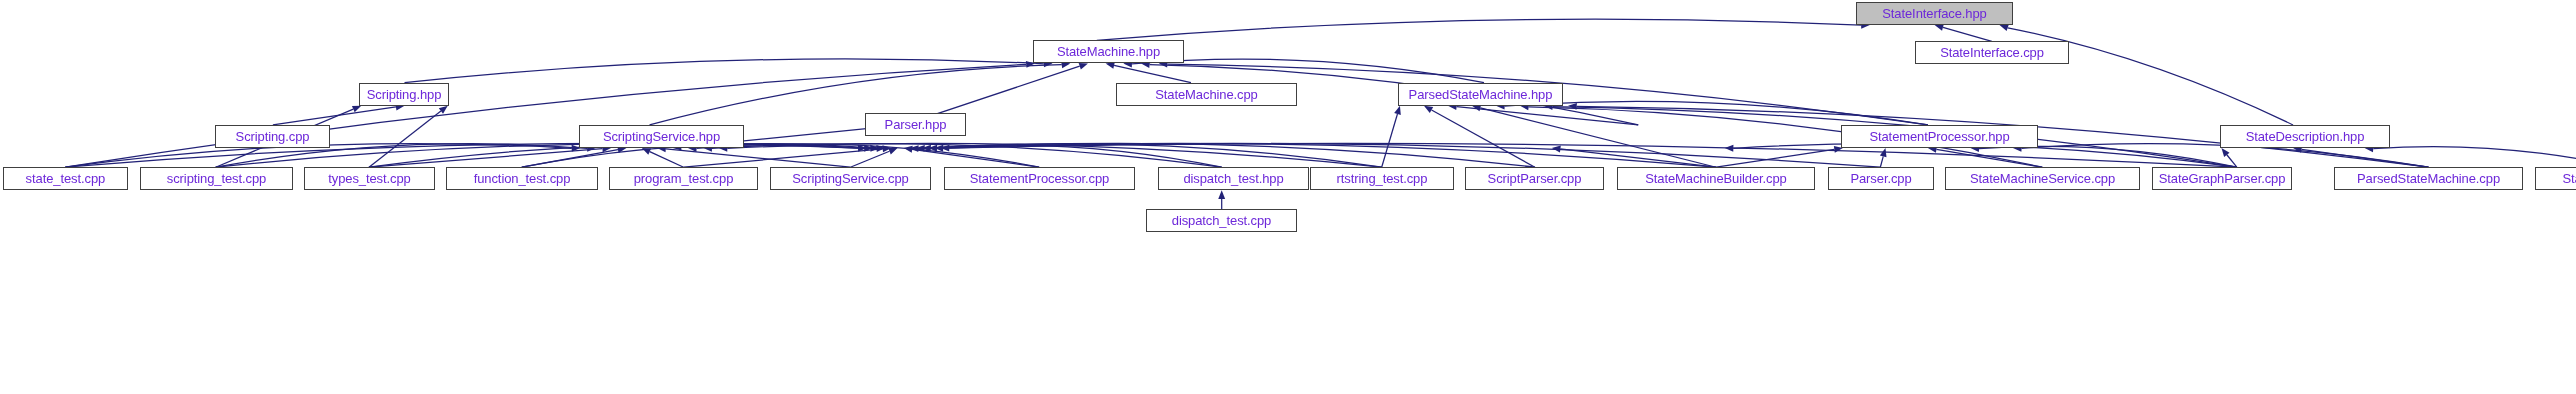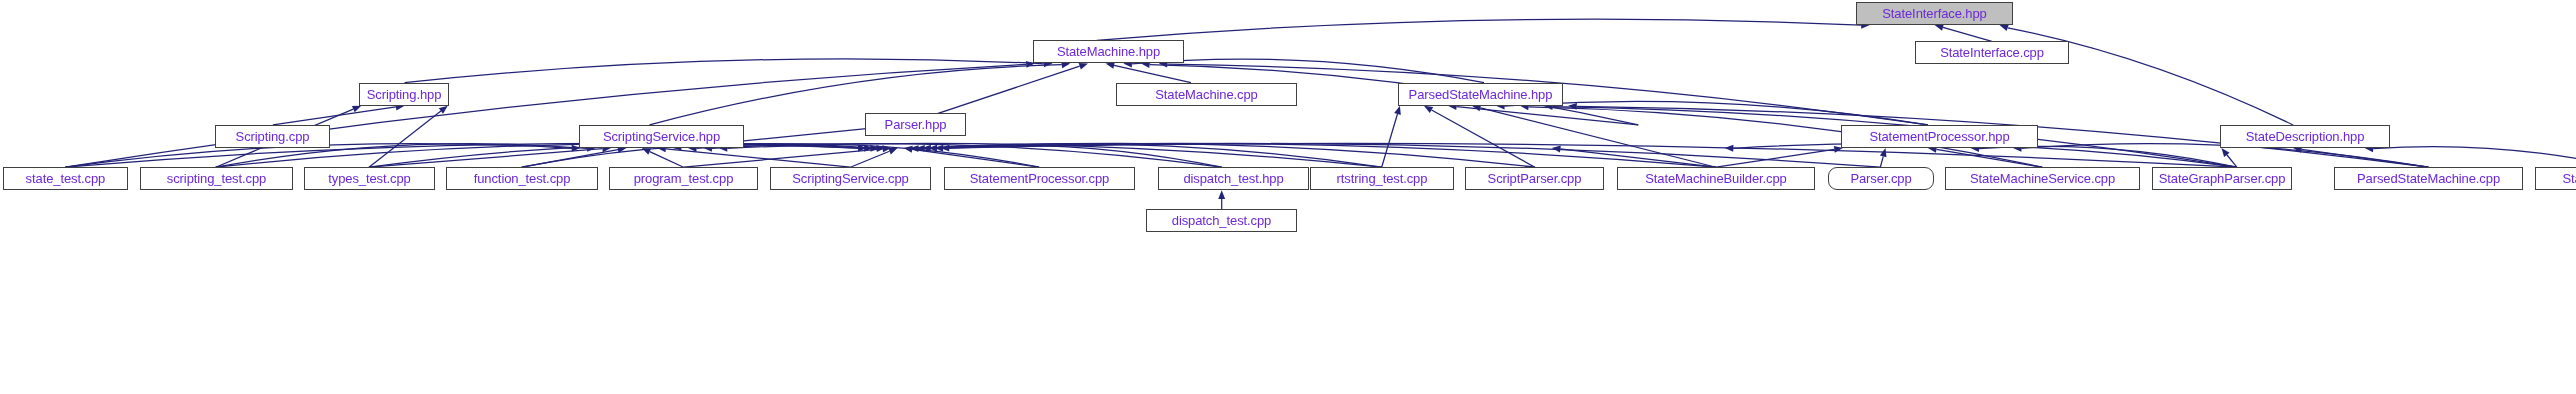--- a/index.html
+++ b/index.html
@@ -192,21 +192,21 @@
     </div>
     <div class="node src" style="left: 1310px; top: 167px; width: 144px;">
       <span class="lbl">rtstring_test.cpp</span>
     </div>
     <div class="node src" style="left: 1465px; top: 167px; width: 139px;">
       <span class="lbl">ScriptParser.cpp</span>
     </div>
     <div class="node src" style="left: 1617px; top: 167px; width: 198px;">
       <span class="lbl">StateMachineBuilder.cpp</span>
     </div>
-    <div class="node src" style="left: 1828px; top: 167px; width: 106px; border-radius: 9px;">
+    <div class="node src" style="left: 1828px; top: 167px; width: 106px;">
       <span class="lbl">Parser.cpp</span>
     </div>
     <div class="node src" style="left: 1945px; top: 167px; width: 195px;">
       <span class="lbl">StateMachineService.cpp</span>
     </div>
     <div class="node src" style="left: 2152px; top: 167px; width: 140px;">
       <span class="lbl">StateGraphParser.cpp</span>
     </div>
     <div class="node src" style="left: 2334px; top: 167px; width: 189px;">
       <span class="lbl">ParsedStateMachine.cpp</span>

